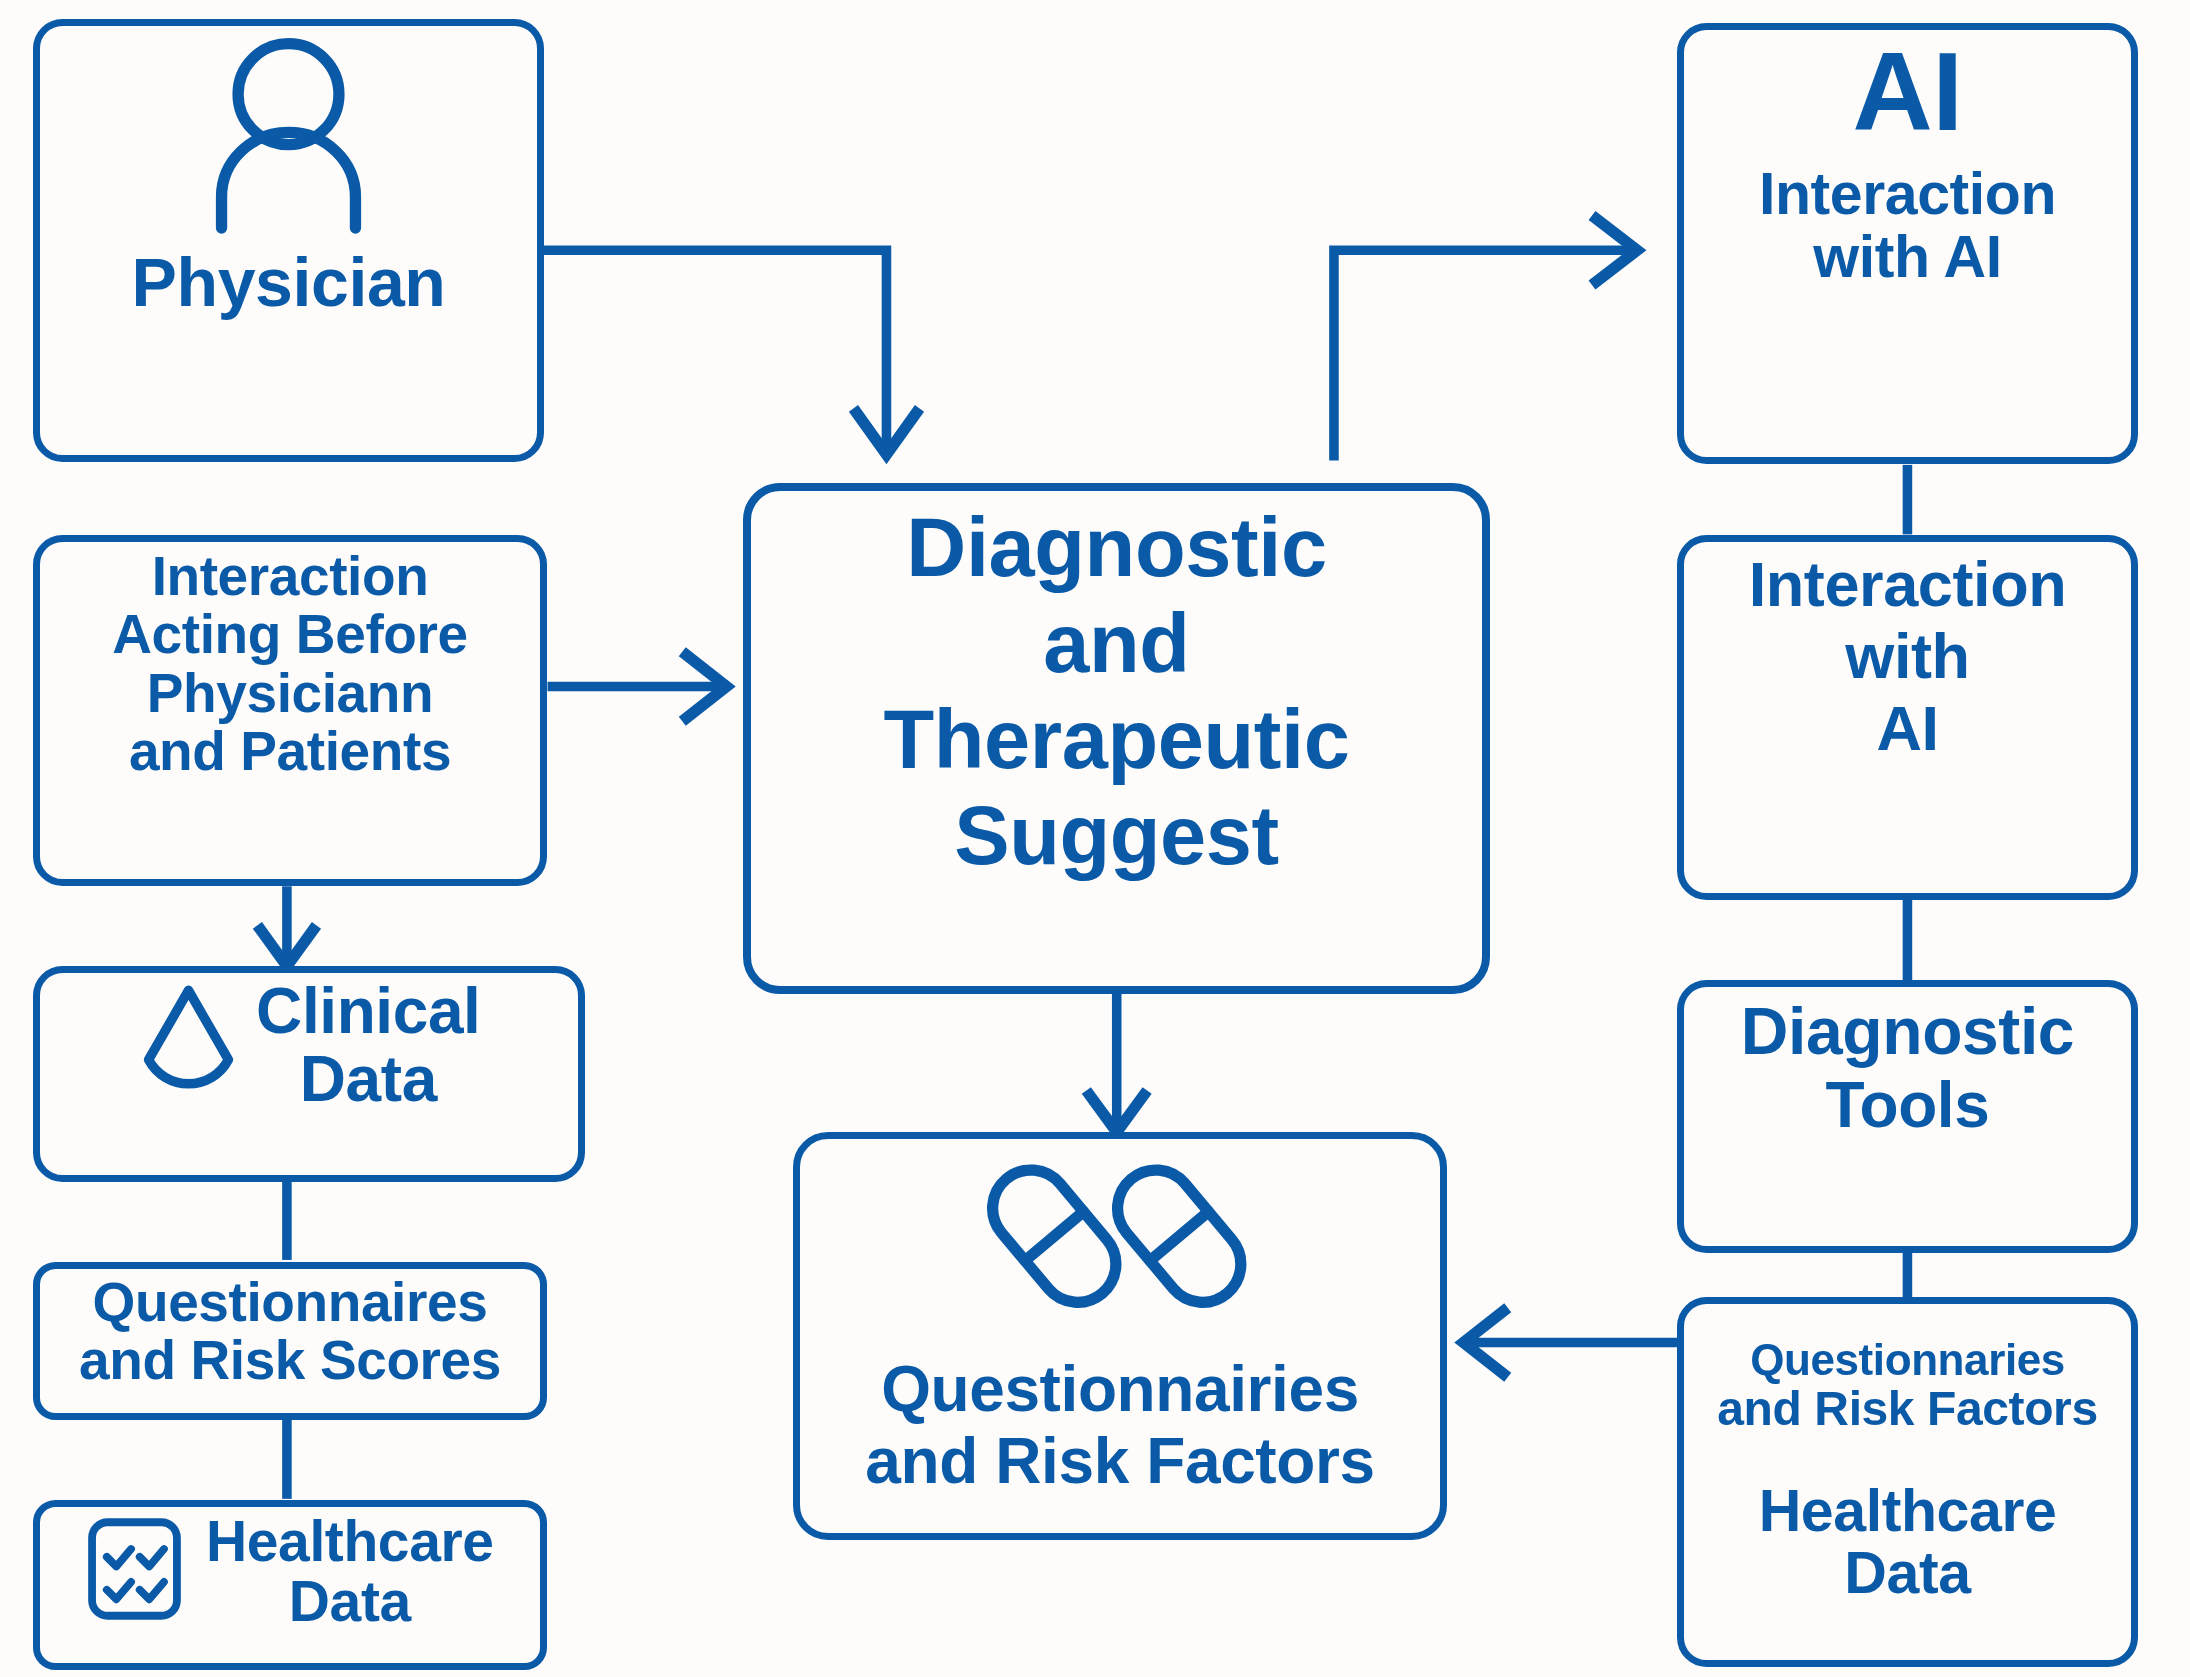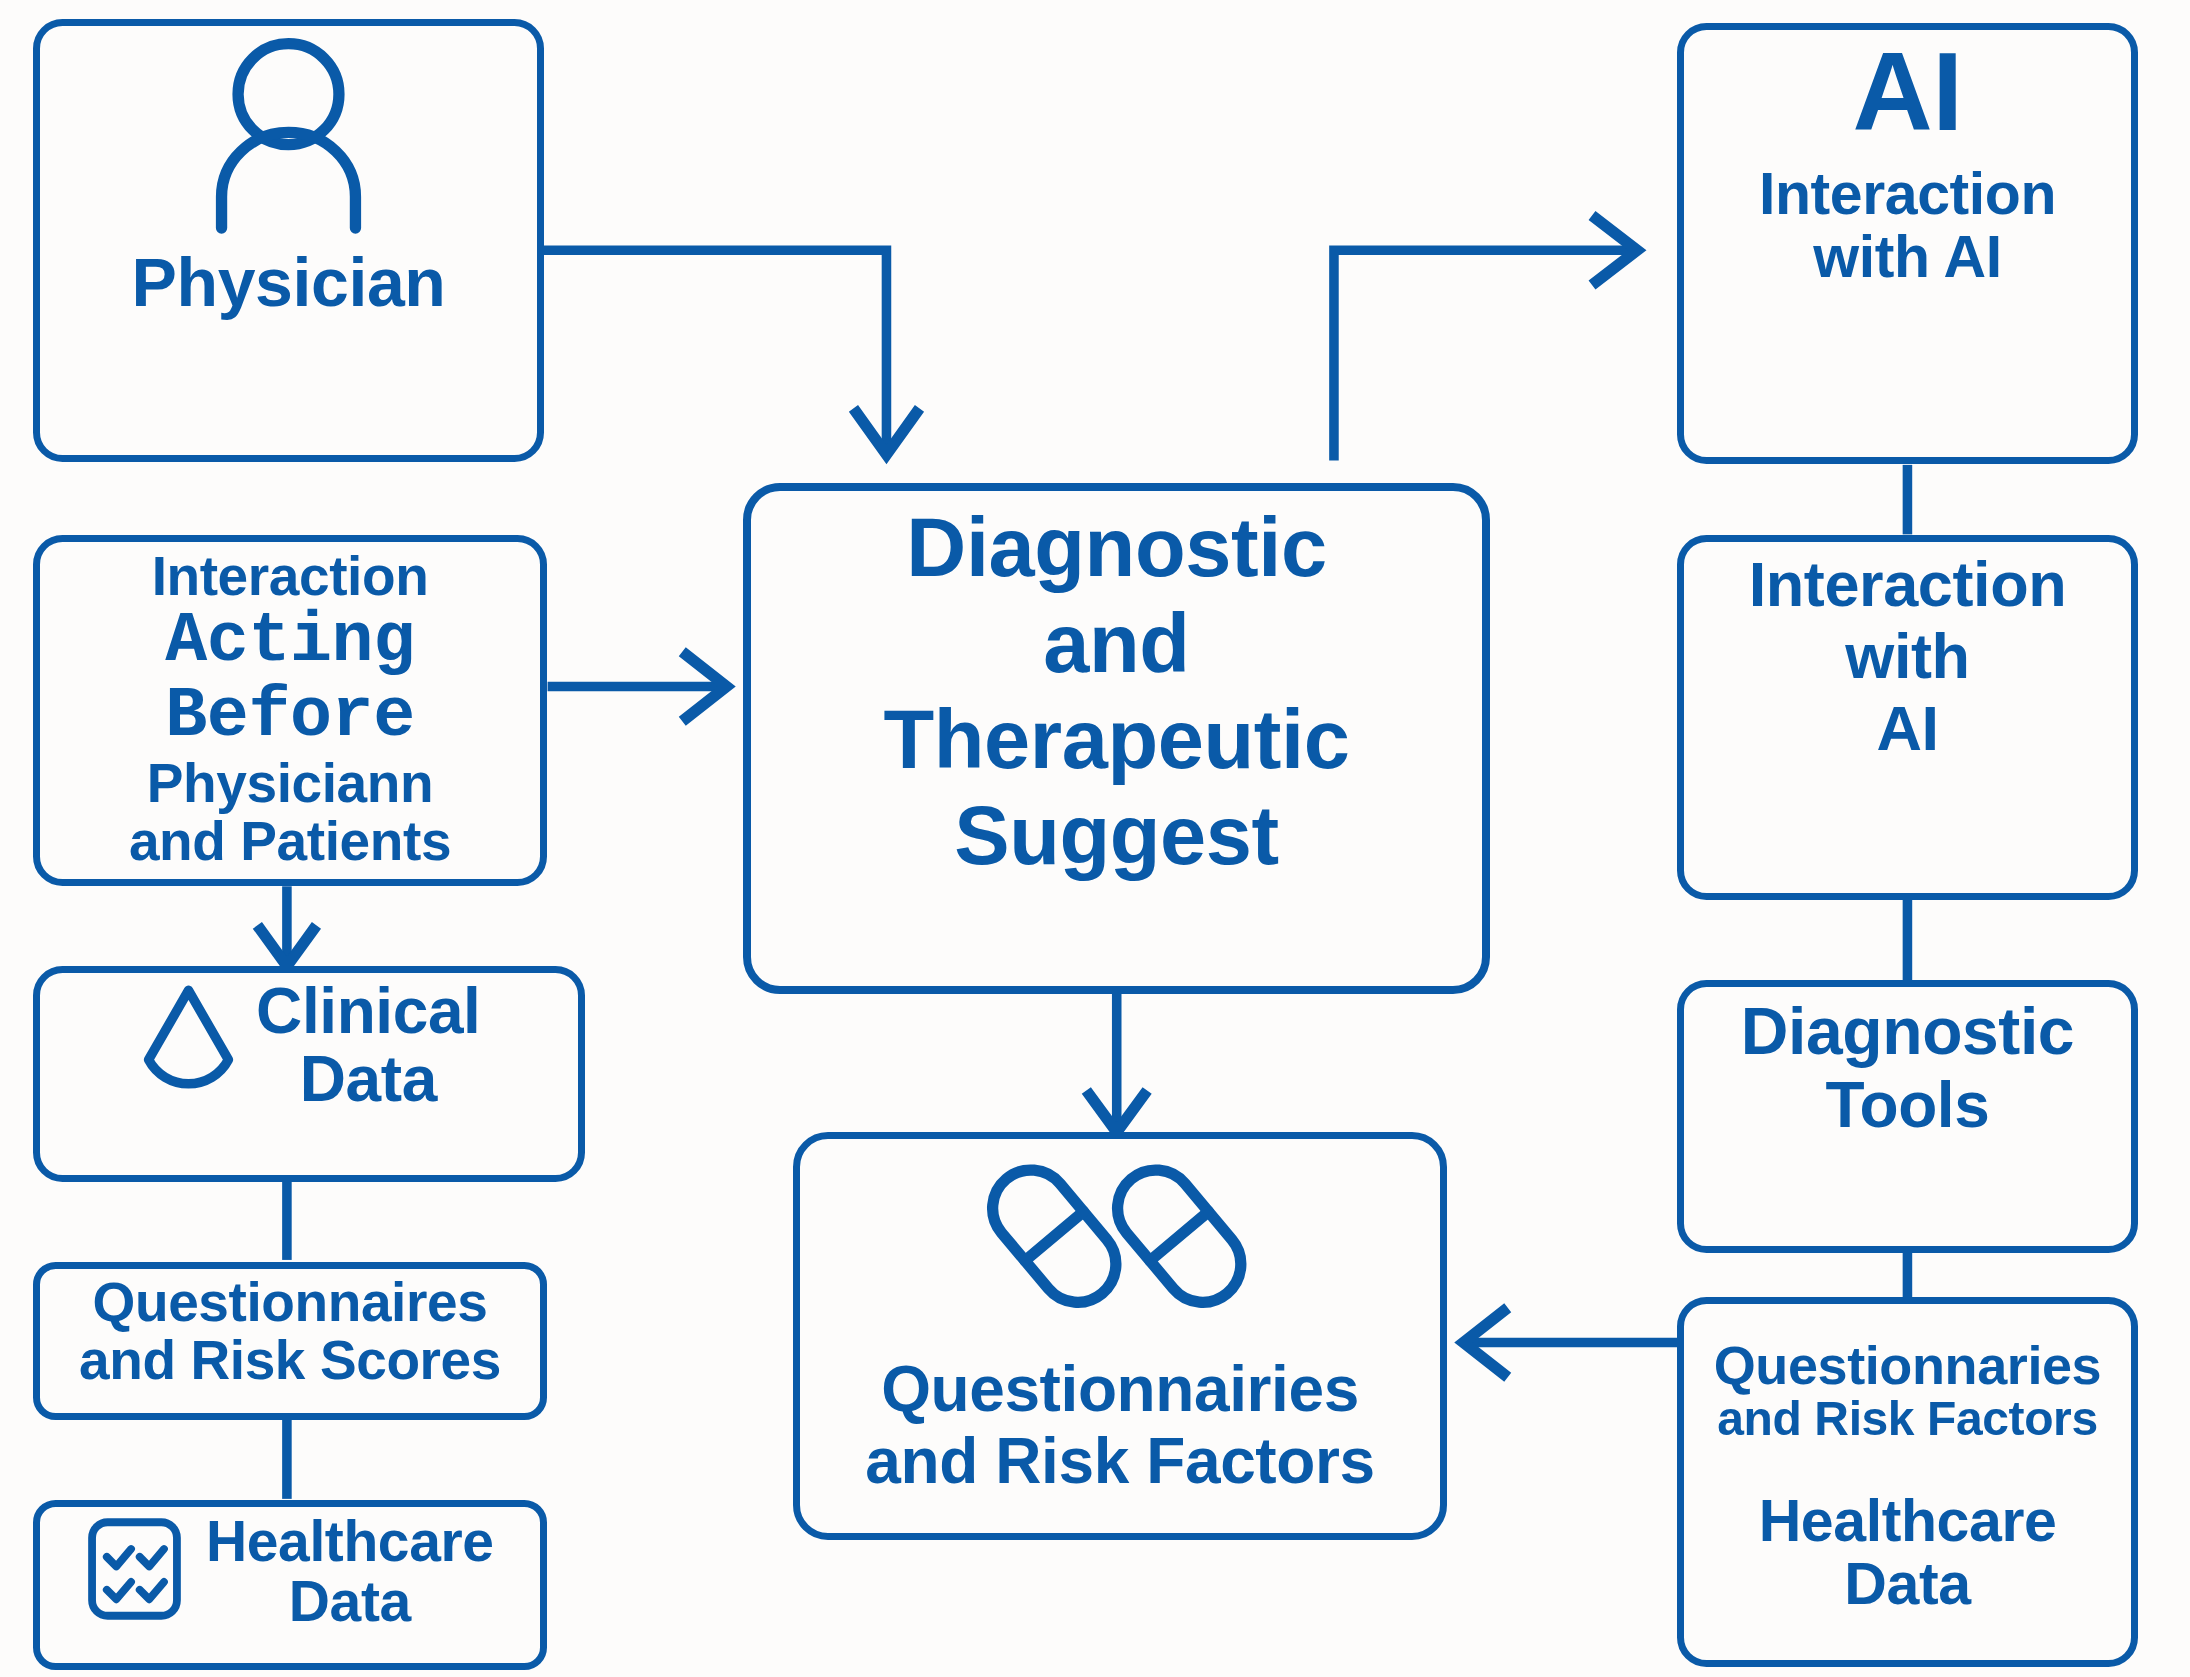--- a/index.html
+++ b/index.html
@@ -103,21 +103,21 @@
       <svg width="183" height="200" viewBox="0 0 210 230" fill="none" stroke="#0a5aa8" stroke-width="13" stroke-linecap="round">
         <circle cx="105" cy="68" r="58"></circle>
         <path d="M 28 222 L 28 186 A 77 74 0 0 1 182 186 L 182 222"></path>
       </svg>
     </span>
     <span class="ttl" style="font-size:68px;">Physician</span>
   </div>
 
   <div class="box" style="left:33px; top:535px; width:514px; height:351px; padding:5.2px 8.7px;">
     <span class="ttl" style="font-size:55px;">Interaction</span>
-    <span class="ttl" style="font-size:70px;font-family:Liberation Mono, monospace;">Acting Before</span>
+    <span class="ttl" style="font-size:55px;">Acting Before</span>
     <span class="ttl" style="font-size:55px;">Physiciann</span>
     <span class="ttl" style="font-size:55px;">and Patients</span>
   </div>
 
   <div class="box" style="left:33px; top:966px; width:552px; height:216px; padding:5.2px 12px;">
     <div class="row-flex">
       <span class="icon-wrap">
         <svg width="103" height="130" viewBox="0 0 118 150" fill="none" stroke="#0a5aa8" stroke-width="11" stroke-linejoin="round">
           <path d="M 59 12 L 13 92 A 52 52 0 0 0 105 92 Z"></path>
         </svg>
@@ -187,20 +187,20 @@
     <span class="ttl" style="font-size:63px; line-height:1.14;">with</span>
     <span class="ttl" style="font-size:63px; line-height:1.14;">AI</span>
   </div>
 
   <div class="box" style="left:1677px; top:980px; width:461px; height:273px; padding:7px 12px;">
     <span class="ttl" style="font-size:66px; line-height:1.14;">Diagnostic</span>
     <span class="ttl" style="font-size:64px; line-height:1.14;">Tools</span>
   </div>
 
   <div class="box" style="left:1677px; top:1297px; width:461px; height:370px; padding:7px 8.7px; justify-content:flex-start;">
-    <span class="ttl" style="font-size:54px; margin-top:26px;">Questionnaries</span>
+    <span class="ttl" style="font-size:44px; margin-top:26px;">Questionnaries</span>
     <span class="sub" style="font-size:48px;">and Risk Factors</span>
     <span class="ttl" style="font-size:59px; margin-top:45px;">Healthcare</span>
     <span class="ttl" style="font-size:59px;">Data</span>
   </div>
 
 </div>
 
 
 </body></html>

